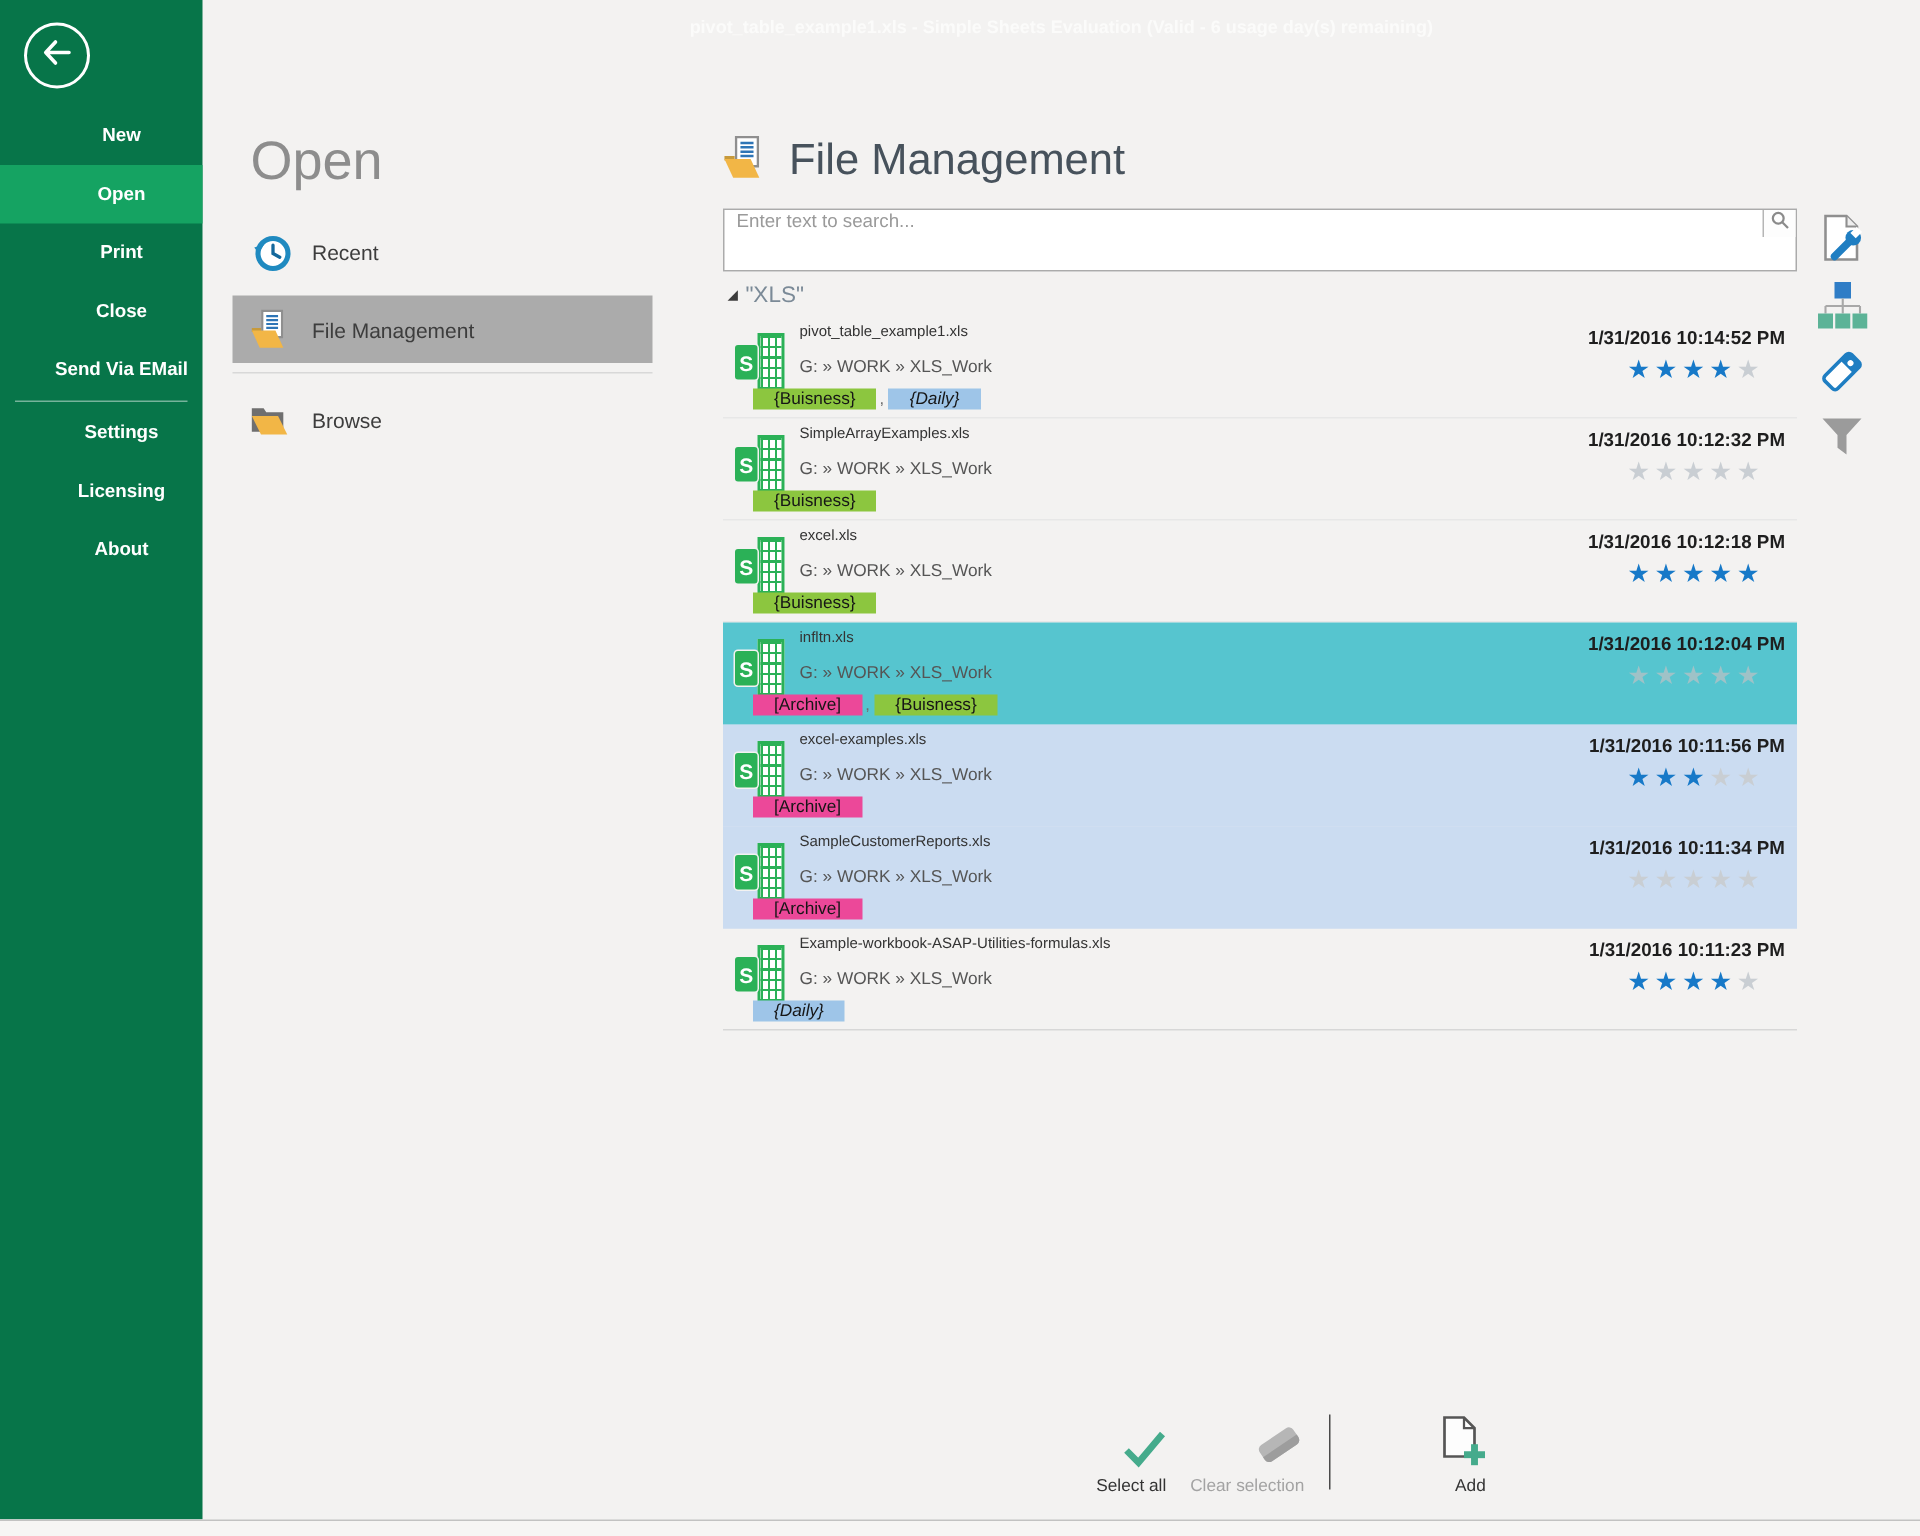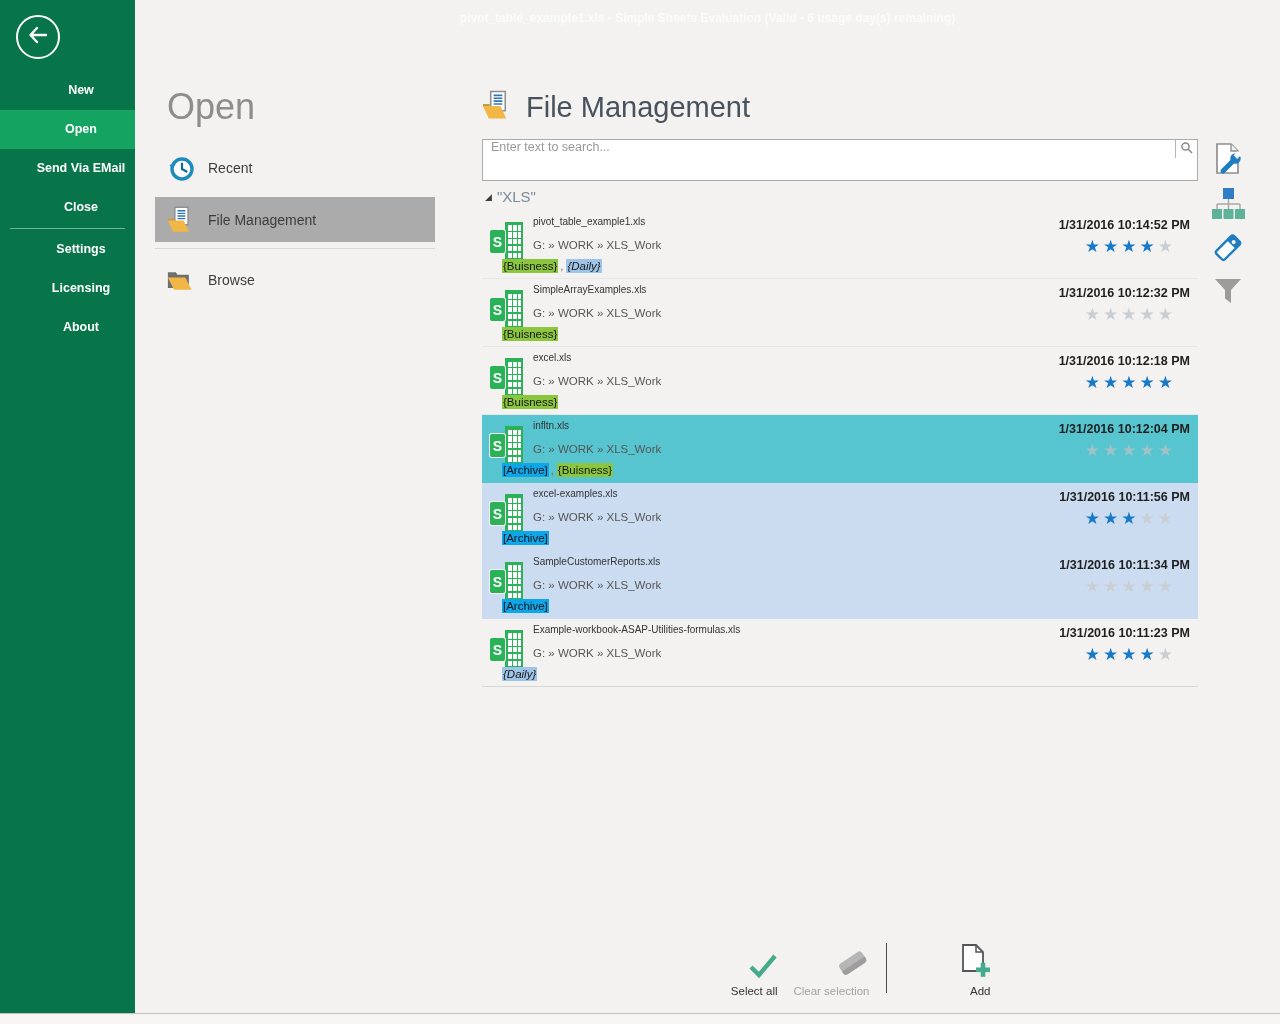--- a/index.html
+++ b/index.html
@@ -85,24 +85,24 @@
   }
   .xls-s {
     position:absolute; left:0; top:9px; width:15px; height:23px; background:#2bb157;
     border-radius:2px; color:#fff; font-size:14px; font-weight:700;
     display:flex; align-items:center; justify-content:center; box-shadow:0 0 0 1px #f3f2f1;
   }
 
   .file-name { position:absolute; left:51px; top:5px;  font-size:10px; color:#333; }
   .file-path { position:absolute; left:51px; top:28px; font-size:11.5px; color:#555; }
   .file-tags { position:absolute; left:20px; bottom:5px; display:flex; align-items:center; font-size:11.5px; }
-  .tag { padding:1px 1px; color:#161616; }
+  .tag { padding:1px 14px; color:#161616; }
   .tag-business { background:#8cc63f; }
   .tag-daily    { background:#9ec5e8;font-style:italic; }
-  .tag-archive  { background:#0ea5e9; }
+  .tag-archive  { background:#ec4899; }
   .tag-comma { color:#6d6d6d; margin:0 3px 0 2px; font-size:11px; }
   .file-date { position:absolute; right:8px; top:7px; font-size:12.5px; font-weight:700; color:#1e1e1e; }
   .file-stars { position:absolute; right:22px; top:25px; font-size:17px; letter-spacing:3px; color:#c9ced3; }
   .file-stars .on { color:#1779c8; }
   .file-row.focused .file-stars { color:#9fc2c7; }
 
   
   .right-toolbar {
     position:absolute; left:1208px; top:141px; width:40px;
     display:flex; flex-direction:column; gap:8px; align-items:center;
@@ -135,22 +135,23 @@
   <div class="back-btn">
     <span>
       <svg width="24" height="24" viewBox="0 0 24 24">
           <path d="M20 12 H5 M11 5 L4.5 12 L11 19" stroke="#fff" stroke-width="2.4" fill="none" stroke-linecap="round" stroke-linejoin="round"></path>
         </svg>
     </span>
   </div>
   <div class="side-menu" id="side-menu">
       <div class="side-item">New</div>
       <div class="side-item active">Open</div>
+      <div class="side-item">Print</div>
+      <div class="side-item">Close</div>
       <div class="side-item">Send Via EMail</div>
-      <div class="side-item">Close</div>
       <div class="side-divider"></div>
       <div class="side-item">Settings</div>
       <div class="side-item">Licensing</div>
       <div class="side-item">About</div>
     </div>
 </div>
 
 <div class="open-panel">
   <div class="open-title">Open</div>
 

